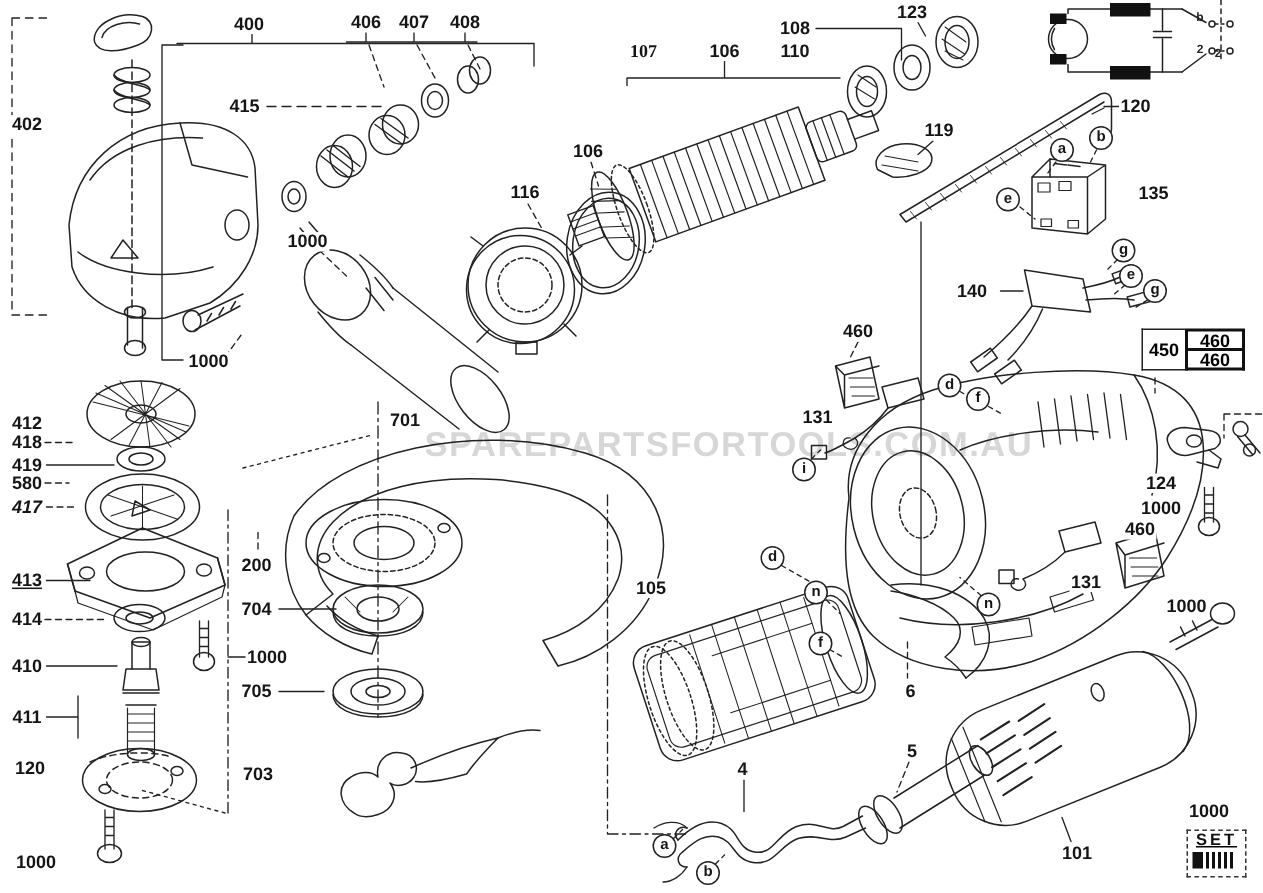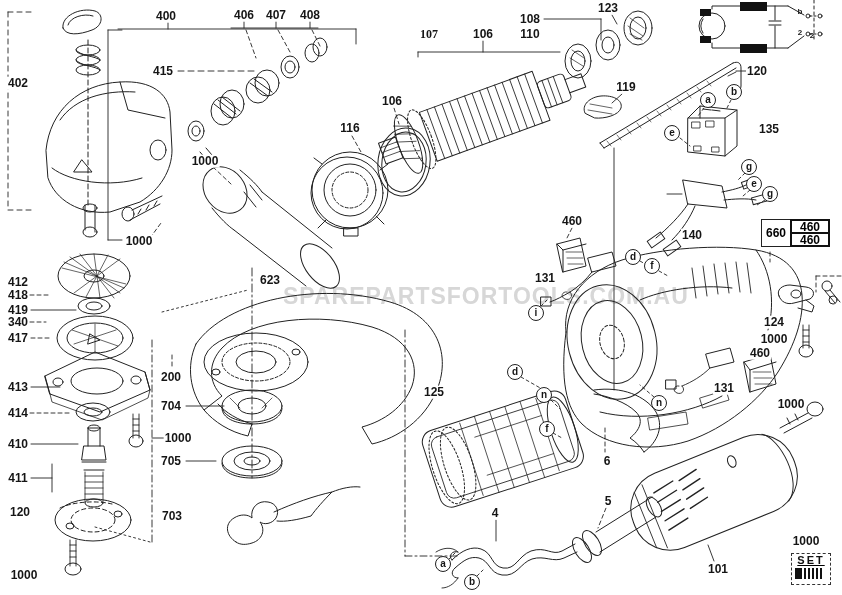--- a/index.html
+++ b/index.html
@@ -378,46 +378,46 @@
       <span class="num" style="left: 429px; top: 34px; font-family: Liberation Serif, serif;">107</span>
       <span class="num" style="left: 483px; top: 34px;">106</span>
       <span class="num" style="left: 530px; top: 19px;">108</span>
       <span class="num" style="left: 530px; top: 34px;">110</span>
       <span class="num" style="left: 608px; top: 8px;">123</span>
       <span class="num" style="left: 392px; top: 101px;">106</span>
       <span class="num" style="left: 350px; top: 128px;">116</span>
       <span class="num" style="left: 626px; top: 87px;">119</span>
       <span class="num" style="left: 757px; top: 71px;">120</span>
       <span class="num" style="left: 769px; top: 129px;">135</span>
-      <span class="num" style="left: 692px; top: 194px; margin-top: 41px;">140</span>
+      <span class="num" style="left: 648px; top: 194px;">140</span>
       <span class="num" style="left: 572px; top: 221px;">460</span>
       <span class="num" style="left: 545px; top: 278px;">131</span>
       <span class="num" style="left: 774px; top: 322px;">124</span>
       <span class="num" style="left: 774px; top: 339px;">1000</span>
       <span class="num" style="left: 760px; top: 353px;">460</span>
       <span class="num" style="left: 724px; top: 388px;">131</span>
       <span class="num" style="left: 791px; top: 404px;">1000</span>
       <span class="num" style="left: 718px; top: 569px;">101</span>
       <span class="num" style="left: 806px; top: 541px;">1000</span>
-      <span class="num" style="left: 434px; top: 392px;">125</span>
+      <span class="num" style="left: 434px; top: 392px;">105</span>
       <span class="num" style="left: 607px; top: 461px;">6</span>
       <span class="num" style="left: 608px; top: 501px;">5</span>
       <span class="num" style="left: 495px; top: 513px;">4</span>
-      <span class="num" style="left: 270px; top: 280px;">623</span>
+      <span class="num" style="left: 270px; top: 280px;">701</span>
       <span class="num" style="left: 171px; top: 377px;">200</span>
       <span class="num" style="left: 171px; top: 406px;">704</span>
       <span class="num" style="left: 178px; top: 438px;">1000</span>
       <span class="num" style="left: 171px; top: 461px;">705</span>
       <span class="num" style="left: 172px; top: 516px;">703</span>
       <span class="num" style="left: 18px; top: 282px;">412</span>
       <span class="num" style="left: 18px; top: 295px;">418</span>
       <span class="num" style="left: 18px; top: 310px;">419</span>
-      <span class="num" style="left: 18px; top: 322px;">340</span>
-      <span class="num" style="left: 18px; top: 338px;">417</span>
-      <span class="num" style="left: 18px; top: 387px;">413</span>
+      <span class="num" style="left: 18px; top: 322px;">580</span>
+      <span class="num" style="left: 18px; top: 338px; font-style: italic;">417</span>
+      <span class="num" style="left: 18px; top: 387px; text-decoration: underline;">413</span>
       <span class="num" style="left: 18px; top: 413px;">414</span>
       <span class="num" style="left: 18px; top: 444px;">410</span>
       <span class="num" style="left: 18px; top: 478px; text-align: center;">411</span>
       <span class="num" style="left: 20px; top: 512px;">120</span>
       <span class="num" style="left: 24px; top: 575px;">1000</span>
       <span class="circ" style="left: 708px; top: 100px;">a</span>
       <span class="circ" style="left: 734px; top: 92px;">b</span>
       <span class="circ" style="left: 672px; top: 133px;">e</span>
       <span class="circ" style="left: 749px; top: 167px;">g</span>
       <span class="circ" style="left: 754px; top: 184px;">e</span>
@@ -430,21 +430,21 @@
       <span class="circ" style="left: 547px; top: 429px;">f</span>
       <span class="circ" style="left: 659px; top: 403px;">n</span>
       <span class="circ" style="left: 443px; top: 564px;">a</span>
       <span class="circ" style="left: 472px; top: 582px;">b</span>
       <span class="tiny" style="left: 800px; top: 12px;">b</span>
       <span class="tiny" style="left: 800px; top: 33px;">2</span>
       <span class="tiny" style="left: 812px; top: 36px;">2</span>
     </div>
 
   <div id="refbox">
-    <div class="l">660</div>
+    <div class="l">450</div>
     <div class="rcol">
       <div class="r">460</div>
       <div class="r">460</div>
     </div>
   </div>
 
   <div id="setbox">
     <div class="t">SET</div>
     <div class="bar"></div>
   </div>

